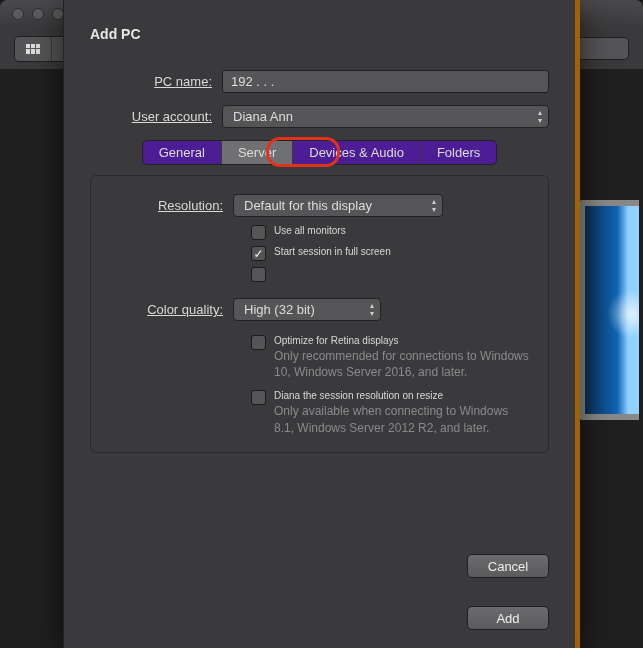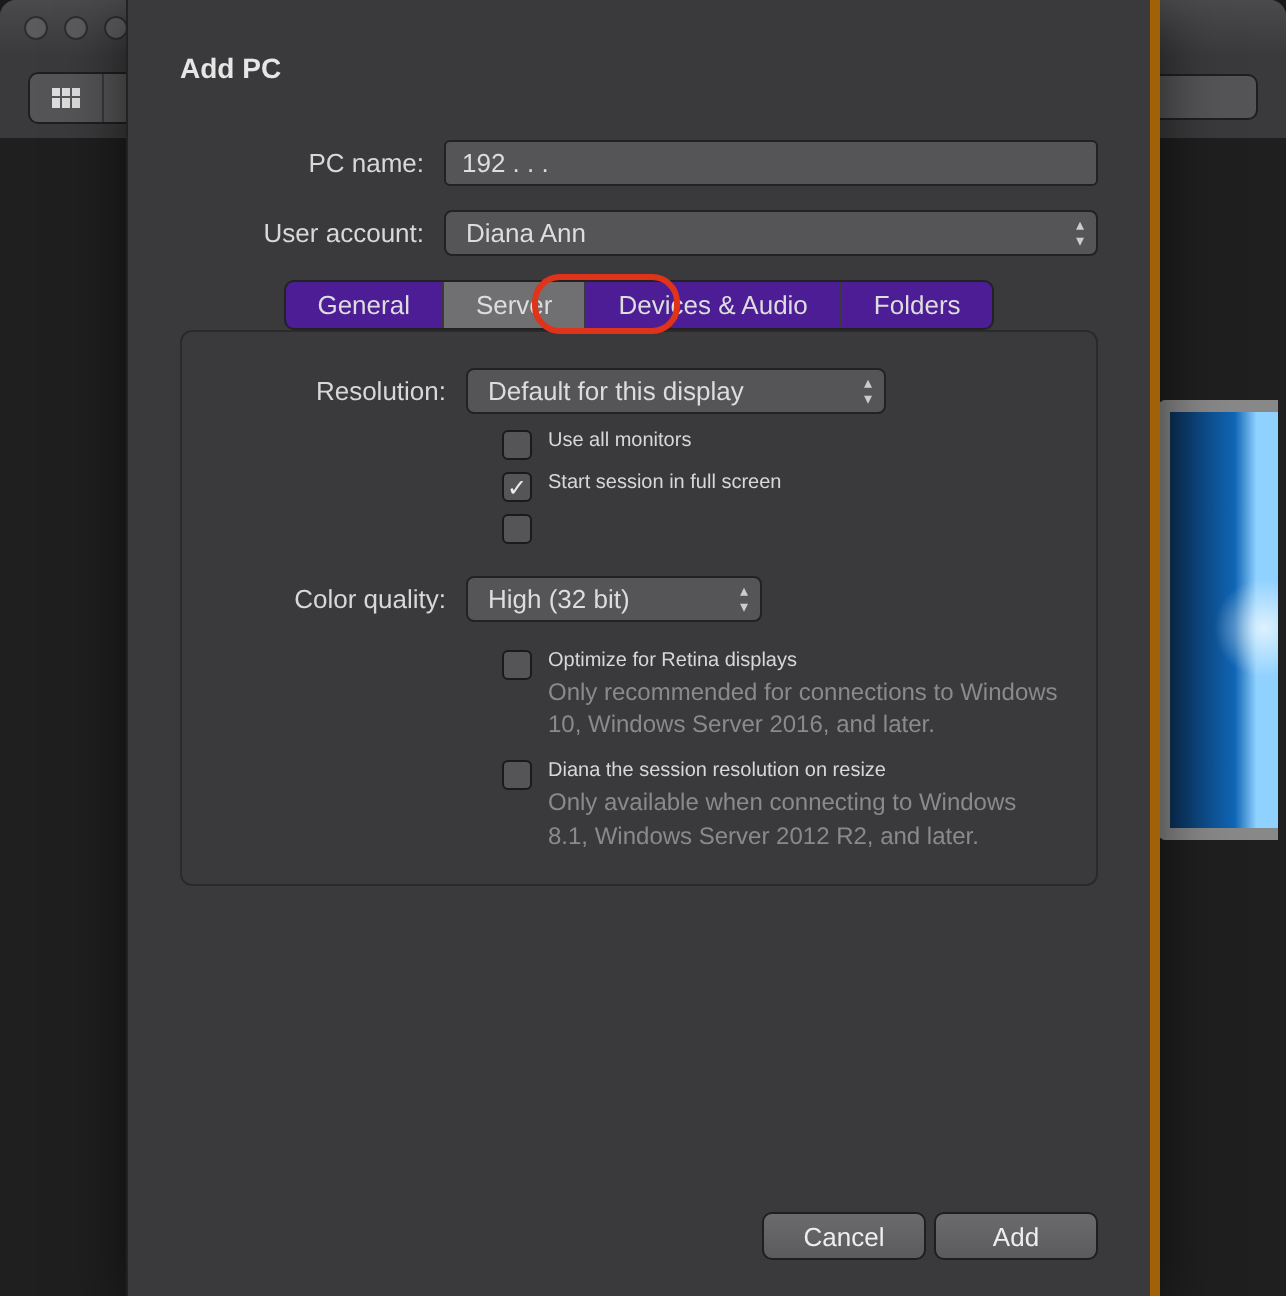--- a/index.html
+++ b/index.html
@@ -25,39 +25,39 @@
   .seg-btn + .seg-btn { border-left: 1px solid #3a3a3c; }
   .search { flex: 1; display: flex; align-items: center; background: #555557; border-radius: 5px; border: 1px solid #1f1f20; padding: 3px 8px; margin-left: 18px; max-width: 180px; gap: 6px; }
   .search svg { width: 12px; height: 12px; fill: #aaa; }
   .search input { background: none; border: none; outline: none; color: #ddd; font-size: 13px; width: 100%; }
   .stage { position: absolute; top: 70px; left: 0; right: 0; bottom: 0; background: #1f1f1f; }
   .remote-peek { position: absolute; right: 4px; top: 130px; width: 60px; height: 220px; background: linear-gradient(90deg,#0b3057,#1066b6 60%, #8fd1ff 80%); border: 6px solid #888; border-right: none; border-radius: 4px 0 0 4px; overflow: hidden; }
   .remote-peek::after { content:""; position:absolute; left:40%; top:40%; width:50px; height:50px; background: radial-gradient(circle, rgba(255,255,255,0.7), transparent 70%); }
   .sheet { position: absolute; left: 63px; top: 0; width: 517px; height: 648px; background: #3a3a3c; border-left: 1px solid #222; border-right: 5px solid #a16207; box-shadow: 0 8px 30px rgba(0,0,0,0.6); padding: 26px 26px 16px; }
   .sheet h2 { color: #e6e6e6; font-size: 14px; font-weight: 600; margin-bottom: 28px; }
   .row { display: flex; align-items: center; margin-bottom: 12px; }
-  .row-label { width: 132px; text-align: right; color: #d8d8d8; font-size: 13px; padding-right: 10px; }
+  .row-label { width: 132px; text-align: right; color: #d8d8d8; font-size: 13px; padding-right: 10px; text-decoration: underline; }
   .text-input { flex: 1; background: #555557; border: 1px solid #222; border-radius: 3px; height: 23px; color: #ddd; padding: 0 8px; font-size: 13px; }
   .select { flex: 1; display: flex; align-items: center; justify-content: space-between; background: #555557; border: 1px solid #222; border-radius: 4px; height: 23px; color: #ddd; padding: 0 6px 0 10px; font-size: 13px; }
   .select-narrow { flex: 0 0 210px; }
   .select-narrower { flex: 0 0 148px; }
   .stepper { display: flex; flex-direction: column; font-size: 8px; line-height: 8px; color: #ccc; }
   .tabbar { display: flex; justify-content: center; margin: 12px 0 0; }
   .tabs { display: flex; background: #4c1d95; border: 1px solid #222; border-radius: 5px; overflow: hidden; position: relative; }
   .tab { padding: 4px 16px; color: #ddd; font-size: 13px; border-left: 1px solid #3a3a3c; white-space: nowrap; }
   .tab:first-child { border-left: none; }
   .tab.active { background: #707072; }
   .ring { position: absolute; border: 3px solid #e0341a; border-radius: 14px; pointer-events: none; }
-  .panel { border: 1px solid #2a2a2c; border-radius: 6px; padding: 18px 18px 10px; }
+  .panel { margin-top: 10px; border: 1px solid #2a2a2c; border-radius: 6px; padding: 18px 18px 10px; }
   .check-row { display: flex; align-items: flex-start; margin: 6px 0 6px 142px; gap: 8px; }
   .cb { width: 15px; height: 15px; border: 1px solid #1a1a1a; border-radius: 3px; background: #555557; flex-shrink: 0; display: flex; align-items: center; justify-content: center; color: #eee; font-size: 12px; line-height: 1; }
   .cb.checked::after { content: "✓"; }
   .check-text { color: #d8d8d8; font-size: 10px; }
   .hint { color: #8a8a8c; font-size: 12px; margin-top: 2px; line-height: 1.35; max-width: 280px; }
-  .footer { position: absolute; bottom: 18px; right: 26px; display: flex; gap: 4px; }
+  .footer { position: absolute; bottom: 18px; right: 26px; display: flex; gap: 28px; flex-direction: column; }
   .btn { min-width: 82px; height: 24px; background: linear-gradient(#6b6b6d,#5b5b5d); border: 1px solid #1f1f20; border-radius: 5px; color: #eee; font-size: 13px; display: flex; align-items: center; justify-content: center; }
   .plus { font-size: 16px; font-weight: 300; }
 </style>
 </head>
 <body>
 
 <div class="window">
   <div class="titlebar">
     <div class="traffic">
       <div class="dot"></div>

